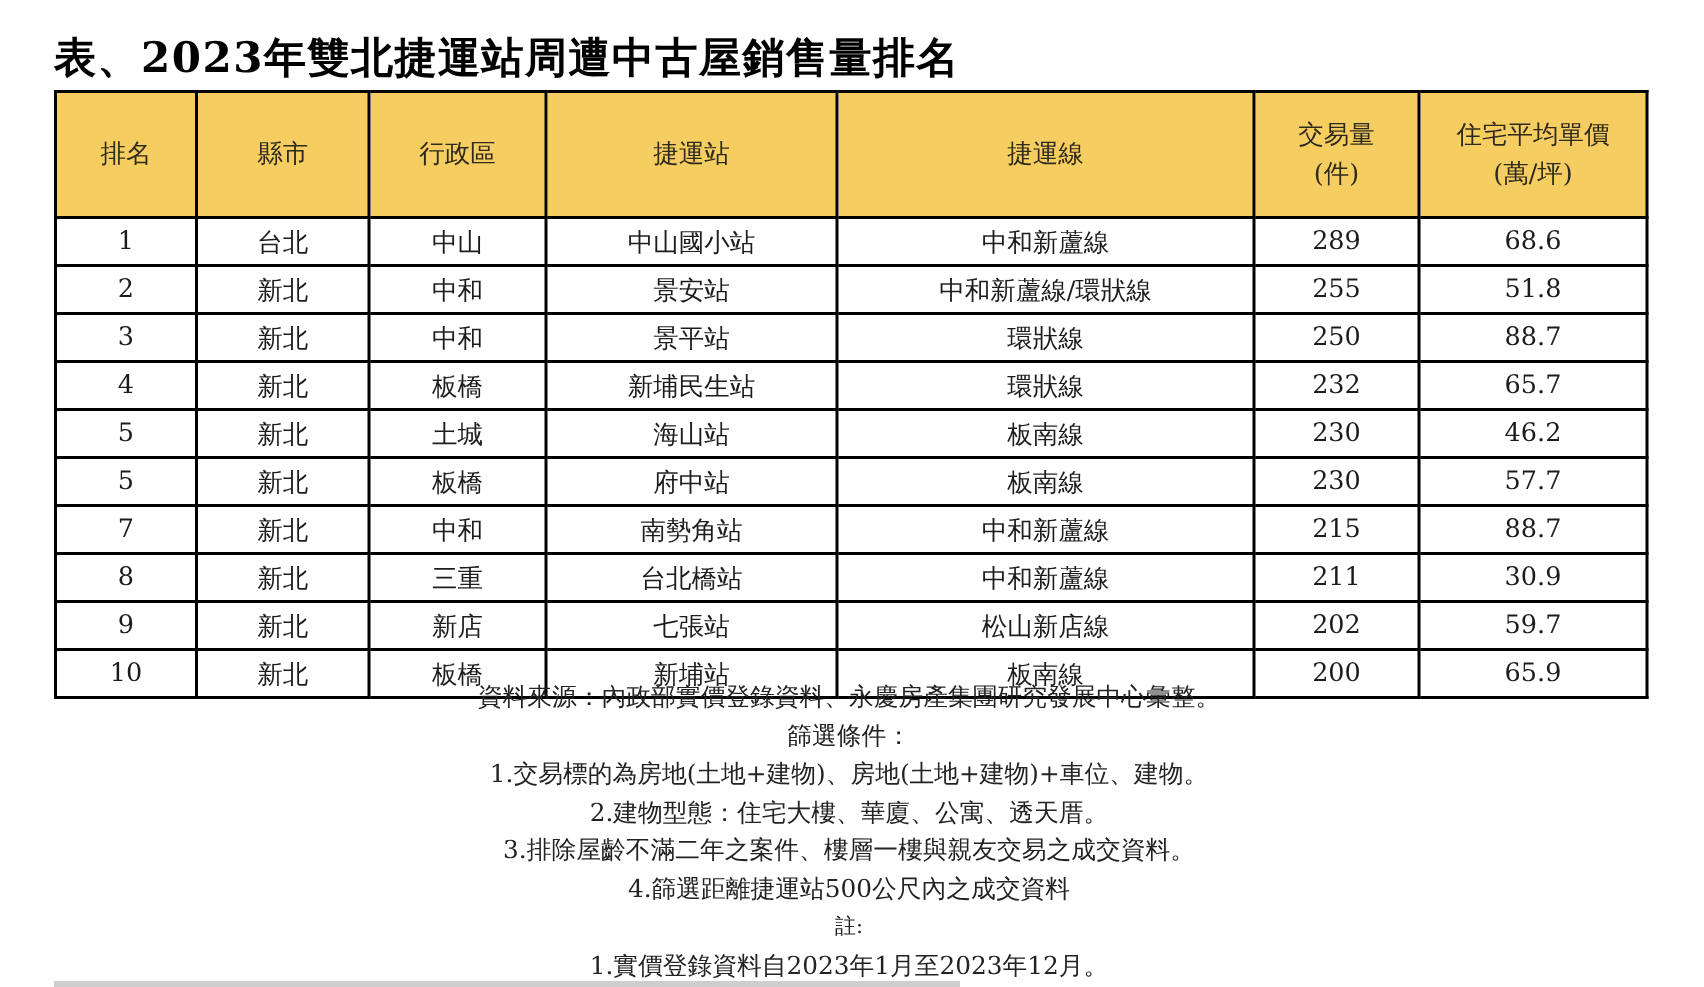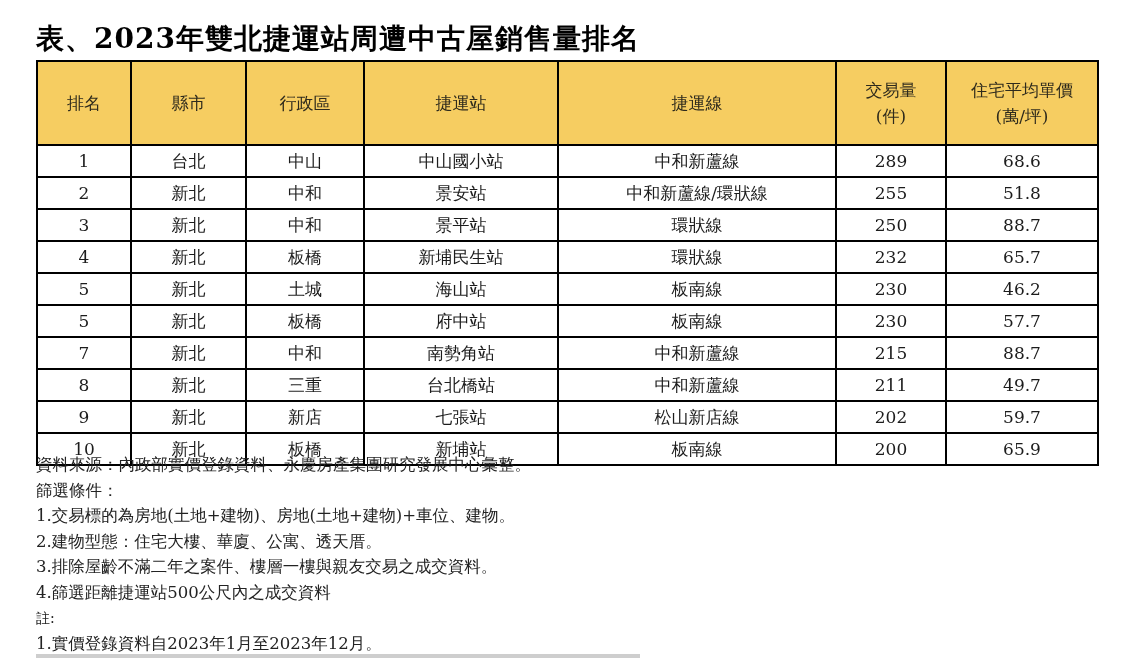--- a/index.html
+++ b/index.html
@@ -67,20 +67,21 @@
     color: #1c1c1c;
   }
   .notes {
     position: absolute;
     left: 36px;
     top: 452px;
     width: 1060px;
     font-size: 16.5px;
     line-height: 25.6px;
     color: #232323;
+    text-align: center;
   }
   .notes .note-line {
     white-space: nowrap;
   }
   .notes .note-small {
     font-size: 14px;
   }
   .bottom-sliver {
     position: absolute;
     left: 36px;
@@ -199,21 +200,21 @@
           <td>215</td>
           <td>88.7</td>
         </tr>
         <tr>
           <td>8</td>
           <td>新北</td>
           <td>三重</td>
           <td>台北橋站</td>
           <td>中和新蘆線</td>
           <td>211</td>
-          <td>49.7</td>
+          <td>30.9</td>
         </tr>
         <tr>
           <td>9</td>
           <td>新北</td>
           <td>新店</td>
           <td>七張站</td>
           <td>松山新店線</td>
           <td>202</td>
           <td>59.7</td>
         </tr>

